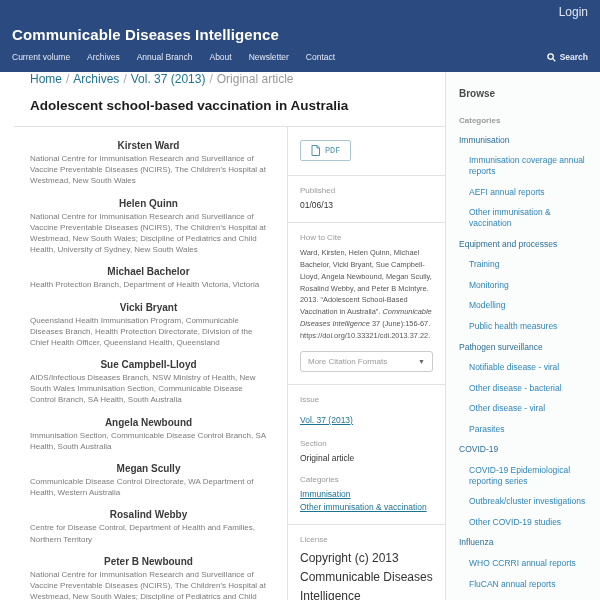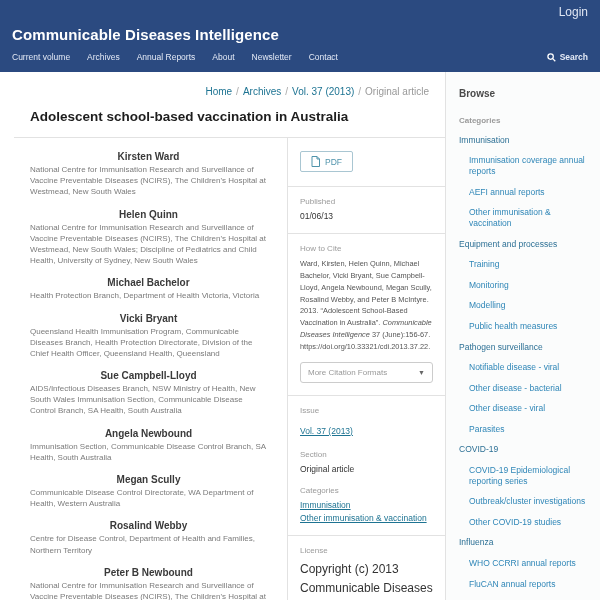--- a/index.html
+++ b/index.html
@@ -18,42 +18,42 @@
   .search { display:inline-flex; align-items:center; gap:4px; font-weight:bold; }
   .search svg { display:block; }
 
   
   .content { display:flex; height:534px; }
   .main { width:446px; flex:none; border-right:1px solid #e2e2e2; padding-left:14px;
           display:flex; flex-direction:column; }
   .sidebar { flex:1; background:#fbfcfc; padding:16px 8px 0 13px; }
 
   
-  .breadcrumb { padding:14px 16px 10px; font-size:10px; color:#999;text-align:right; }
+  .breadcrumb { padding:0 16px 10px; font-size:12px; color:#999; }
   .breadcrumb a { color:#1d7392; text-decoration:none; }
   .breadcrumb .sep { margin:0 4px; color:#aaa; }
   .article-title { font-size:13.5px; font-weight:bold; color:#1d1d1d; margin:2px 16px 13px; }
 
   .article-body { display:flex; border-top:1px solid #e2e2e2; flex:1; min-height:0; }
 
   
   .authors-col { flex:1; padding:2px 20px 0 16px; }
   .author { margin-top:11px; }
   .author-name { font-size:10px; font-weight:bold; color:#3a3a3a; margin-bottom:2px;text-align:center; }
   .author-affil { font-size:8px; color:#7b7b7b; line-height:1.4; }
 
   
   .meta-col { width:158px; flex:none; border-left:1px solid #e2e2e2; }
   .meta-section { padding:10px 12px 12px; border-bottom:1px solid #e2e2e2; }
   .meta-section.last { border-bottom:none; }
   .meta-label { font-size:8px; color:#9a9a9a; margin-bottom:5px; }
   .meta-value { font-size:8.5px; color:#333; }
   .pdf-btn { display:inline-flex; align-items:center; gap:5px; border:1px solid #a9c6d2;
     color:#4f93ab; background:#fff; border-radius:2px; font-size:8.5px; padding:4px 10px;
-    text-decoration:none; margin:3px 0 2px; }
+    text-decoration:none; margin:3px 0 2px;font-family:Liberation Mono, monospace; }
   .pdf-btn svg { display:block; }
   .citation { font-size:7.4px; color:#555; line-height:1.6; }
   .citation .em { font-style:italic; }
   .dropdown { margin-top:9px; border:1px solid #ccc; border-radius:3px; background:#fff;
     padding:5px 7px; font-size:8px; color:#999; display:flex; align-items:center;
     justify-content:space-between; width:100%; }
   .caret { color:#666; font-size:7px; }
   .meta-group { margin-bottom:12px; }
   .meta-group:last-child { margin-bottom:0; }
   .meta-link { font-size:8.5px; color:#1d7392; text-decoration:underline; display:inline-block; }
@@ -80,21 +80,21 @@
 <body>
 
 <div class="header">
   <div class="login-row">
     <a>Login</a>
   </div>
   <div class="site-title">Communicable Diseases Intelligence</div>
   <nav class="nav">
     <a>Current volume</a>
     <a>Archives</a>
-    <a>Annual Reports</a>
+    <a>Annual Branch</a>
     <a>About</a>
     <a>Newsletter</a>
     <a>Contact</a>
     <span class="spacer"></span>
     <a class="search">
       <span>
         <svg width="9" height="9" viewBox="0 0 10 10">
             <circle cx="4" cy="4" r="3" fill="none" stroke="#fff" stroke-width="1.4"></circle>
             <line x1="6.3" y1="6.3" x2="9.2" y2="9.2" stroke="#fff" stroke-width="1.4"></line>
           </svg>

